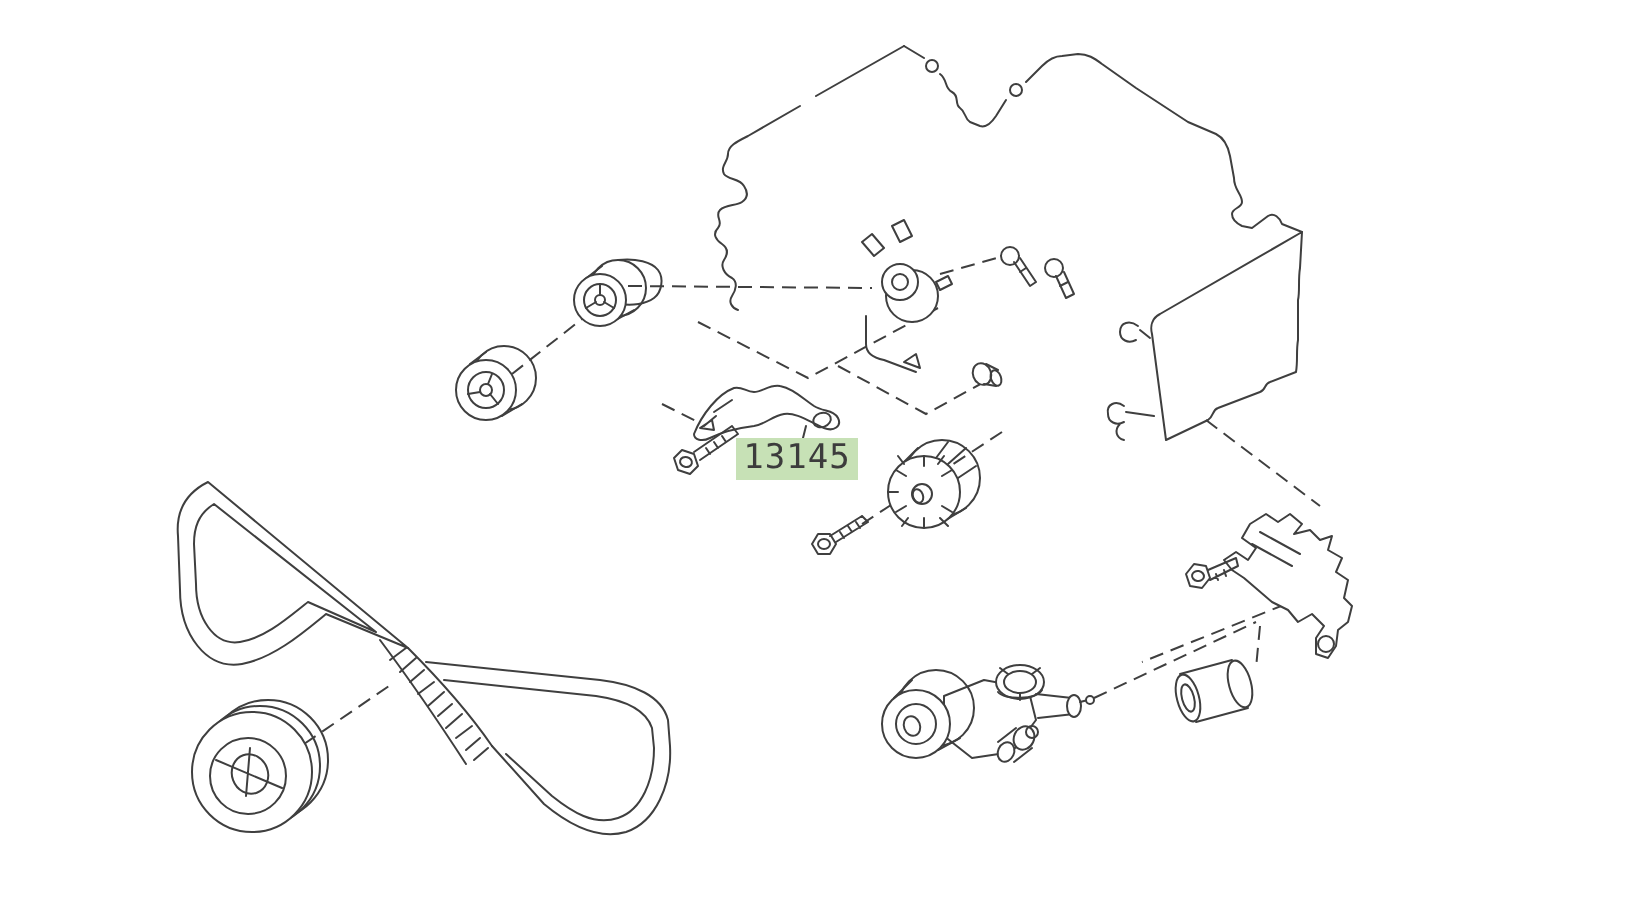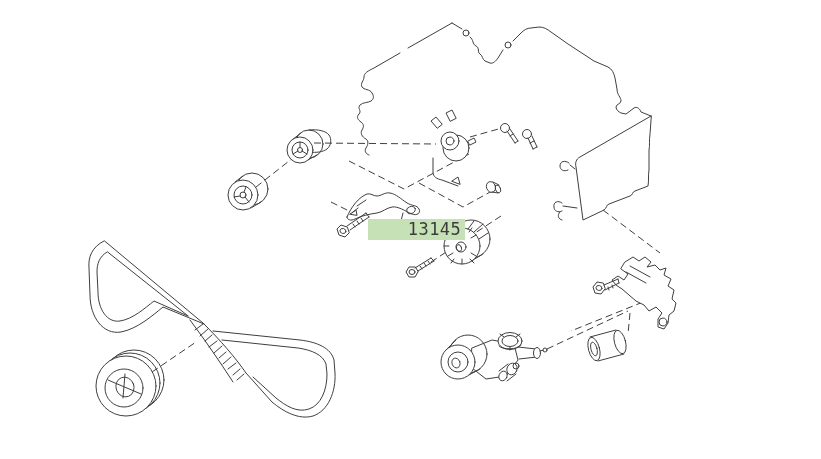--- a/index.html
+++ b/index.html
@@ -3,21 +3,21 @@
 <meta charset="utf-8">
 <style>
   html,body{margin:0;padding:0;background:#ffffff;}
   #stage{position:relative;width:821px;height:459px;background:#ffffff;overflow:hidden;
          font-family:"Liberation Sans",sans-serif;}
   #stage svg{position:absolute;left:0;top:0;}
   .part-label{
     position:absolute;left:368px;top:219px;width:61px;height:21px;
     background:#c7e1b6;color:#3c3c3c;
     font-family:"DejaVu Sans Mono",monospace;font-size:17px;line-height:21px;
-    text-align:center;letter-spacing:0.5px;cursor:pointer;padding-left:36px;
+    text-align:center;letter-spacing:0.5px;cursor:pointer;
   }
   svg *{vector-effect:non-scaling-stroke;}
   .ln{fill:none;stroke:#3f3f3f;stroke-width:1;stroke-linecap:round;stroke-linejoin:round;}
   .lnw{fill:#ffffff;stroke:#3f3f3f;stroke-width:1;stroke-linecap:round;stroke-linejoin:round;}
   .dash{fill:none;stroke:#3f3f3f;stroke-width:1;stroke-dasharray:7 4;stroke-linecap:butt;}
 </style>
 </head>
 <body>
 
 <div id="stage">

